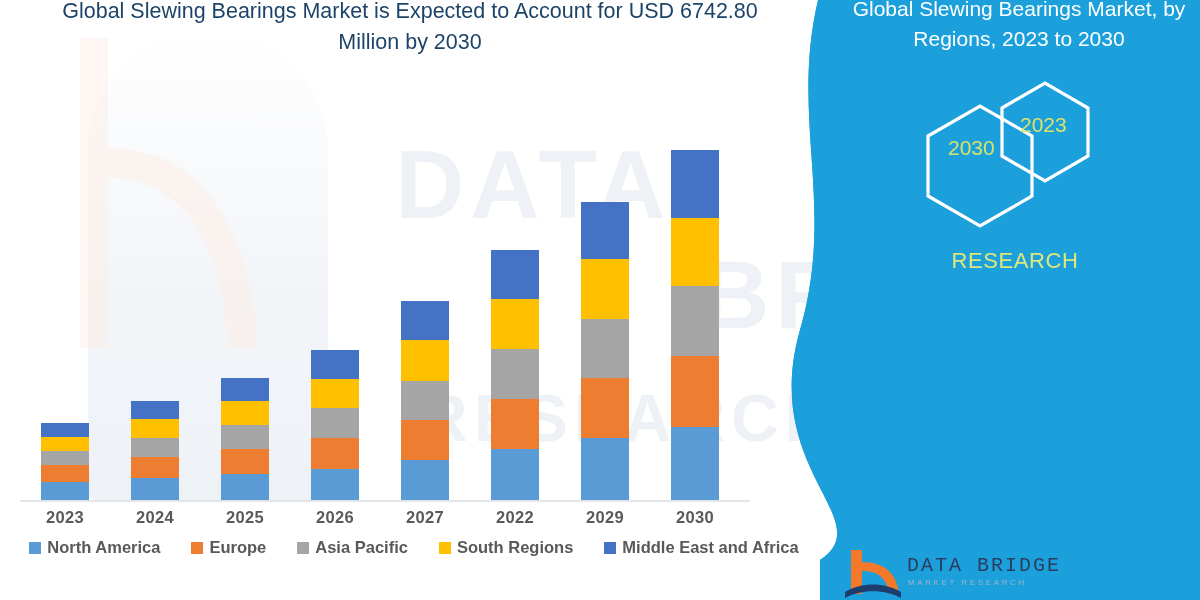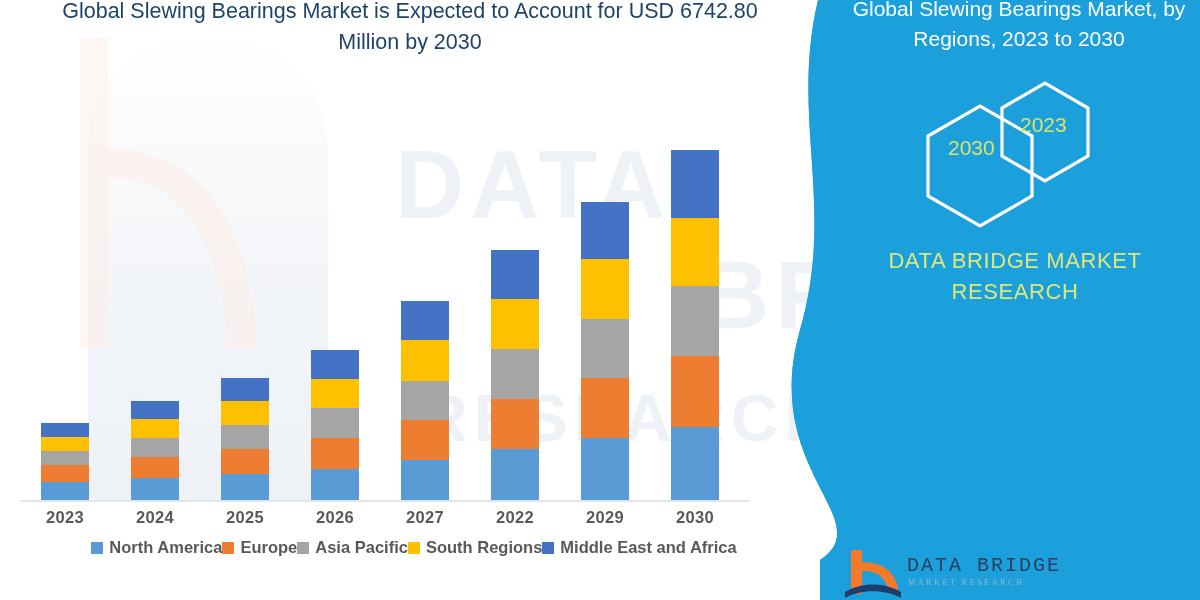--- a/index.html
+++ b/index.html
@@ -76,21 +76,21 @@
   }
   .xlabels div {
     width: 90px; text-align: center;
     font-size: 16.5px; font-weight: 700; color: #595959;
     letter-spacing: 0.3px;
   }
 
   
   .legend {
     position: absolute; left: 24px; top: 538px; width: 780px;
-    display: flex; align-items: center; justify-content: center; gap: 0;
+    display: flex; align-items: center; justify-content: center; gap: 31px;
   }
   .legend-item { display: flex; align-items: center; gap: 6px; }
   .legend-swatch { width: 12px; height: 12px; flex: 0 0 12px; }
   .legend-label {
     font-size: 16.5px; font-weight: 700; color: #595959; white-space: nowrap;
   }
 
   
   .right-panel {
     position: absolute; left: 0; top: 0; width: 1200px; height: 600px;
@@ -121,21 +121,21 @@
   
   .logo { position: absolute; left: 845px; top: 548px; width: 240px; height: 52px; }
   .logo-text {
     position: absolute; left: 62px; top: 6px;
     color: #2c3e60; font-size: 20px; letter-spacing: 2px;
     font-family: Liberation Mono, monospace;
   }
   .logo-sub {
     position: absolute; left: 63px; top: 30px;
     color: #9fb4c9; font-size: 8px; letter-spacing: 2.6px;
-    font-family: Liberation Serif, serif;
+    font-family: Liberation Sans, sans-serif;
   }
 </style>
 </head>
 <body>
 
 <div id="page">
 
   <div class="left-panel">
 
     <div class="wm-panel"></div>
@@ -282,21 +282,20 @@
     <div class="hexwrap">
       <svg viewBox="0 0 270 150" width="270" height="150">
         <polygon points="112,30 155,5 198,30 198,78 155,103 112,78" fill="none" stroke="#ffffff" stroke-width="3.2"></polygon>
         <polygon points="38,58 90,28 142,58 142,118 90,148 38,118" fill="none" stroke="#ffffff" stroke-width="3.2"></polygon>
       </svg>
       <span class="hex-label hex-2030-label" style="left:58px;top:58px;">2030</span>
       <span class="hex-label hex-2023-label" style="left:130px;top:35px;">2023</span>
     </div>
 
     <div class="brand">
-      <div>DATA BRIDGE MARKET</div>
       <div>RESEARCH</div>
     </div>
   </div>
 
   <div class="logo">
     <svg viewBox="0 0 60 52" width="60" height="52">
       <path d="M6 2 L17 2 L17 46 L6 46 Z" fill="#F4792B"></path>
       <path d="M17 14 C40 14 52 26 54 46 L44 46 C42 31 34 23 17 23 Z" fill="#F4792B"></path>
       <path d="M0 44 C16 34 40 34 56 44 L56 50 C40 41 16 41 0 50 Z" fill="#1B3E6F"></path>
     </svg>

